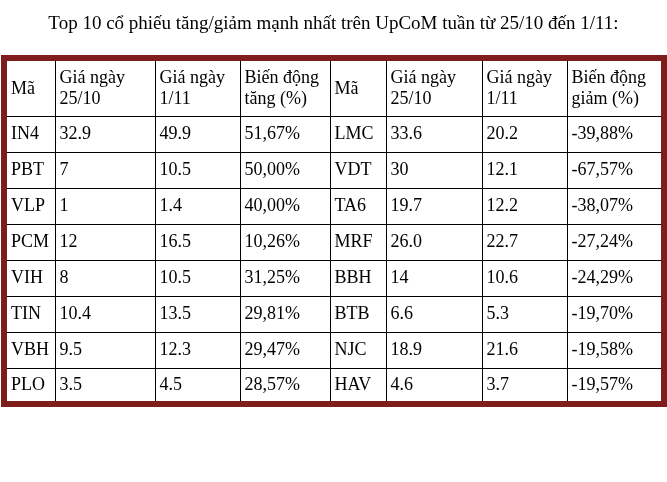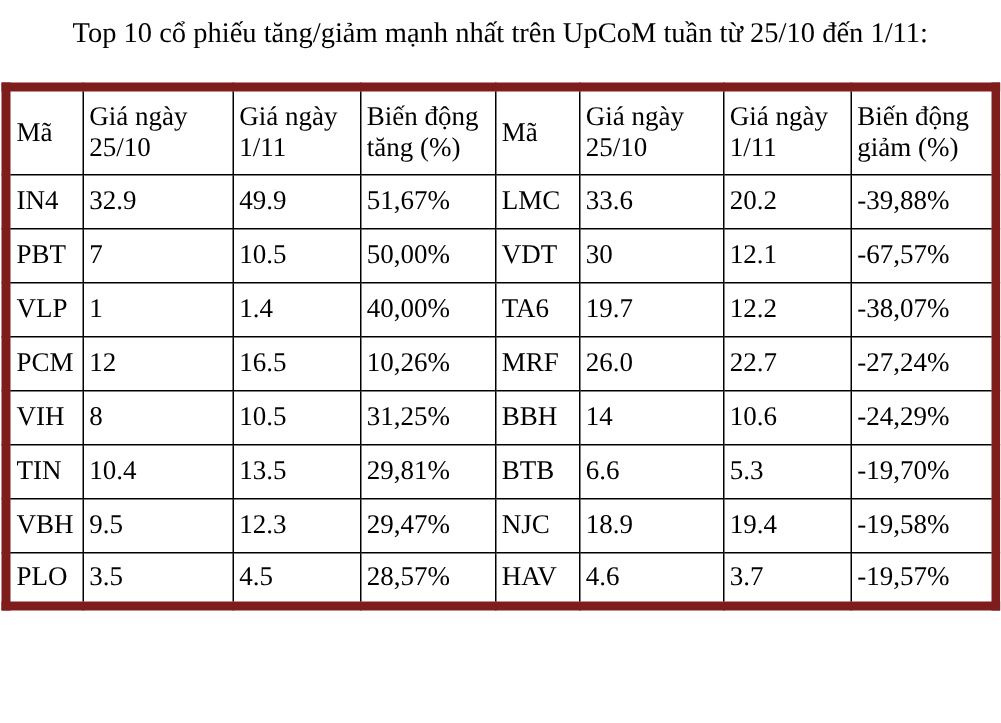--- a/index.html
+++ b/index.html
@@ -142,21 +142,21 @@
           <td>5.3</td>
           <td>-19,70%</td>
         </tr>
         <tr>
           <td>VBH</td>
           <td>9.5</td>
           <td>12.3</td>
           <td>29,47%</td>
           <td>NJC</td>
           <td>18.9</td>
-          <td>19.4</td>
+          <td>21.6</td>
           <td>-19,58%</td>
         </tr>
         <tr>
           <td>PLO</td>
           <td>3.5</td>
           <td>4.5</td>
           <td>28,57%</td>
           <td>HAV</td>
           <td>4.6</td>
           <td>3.7</td>

